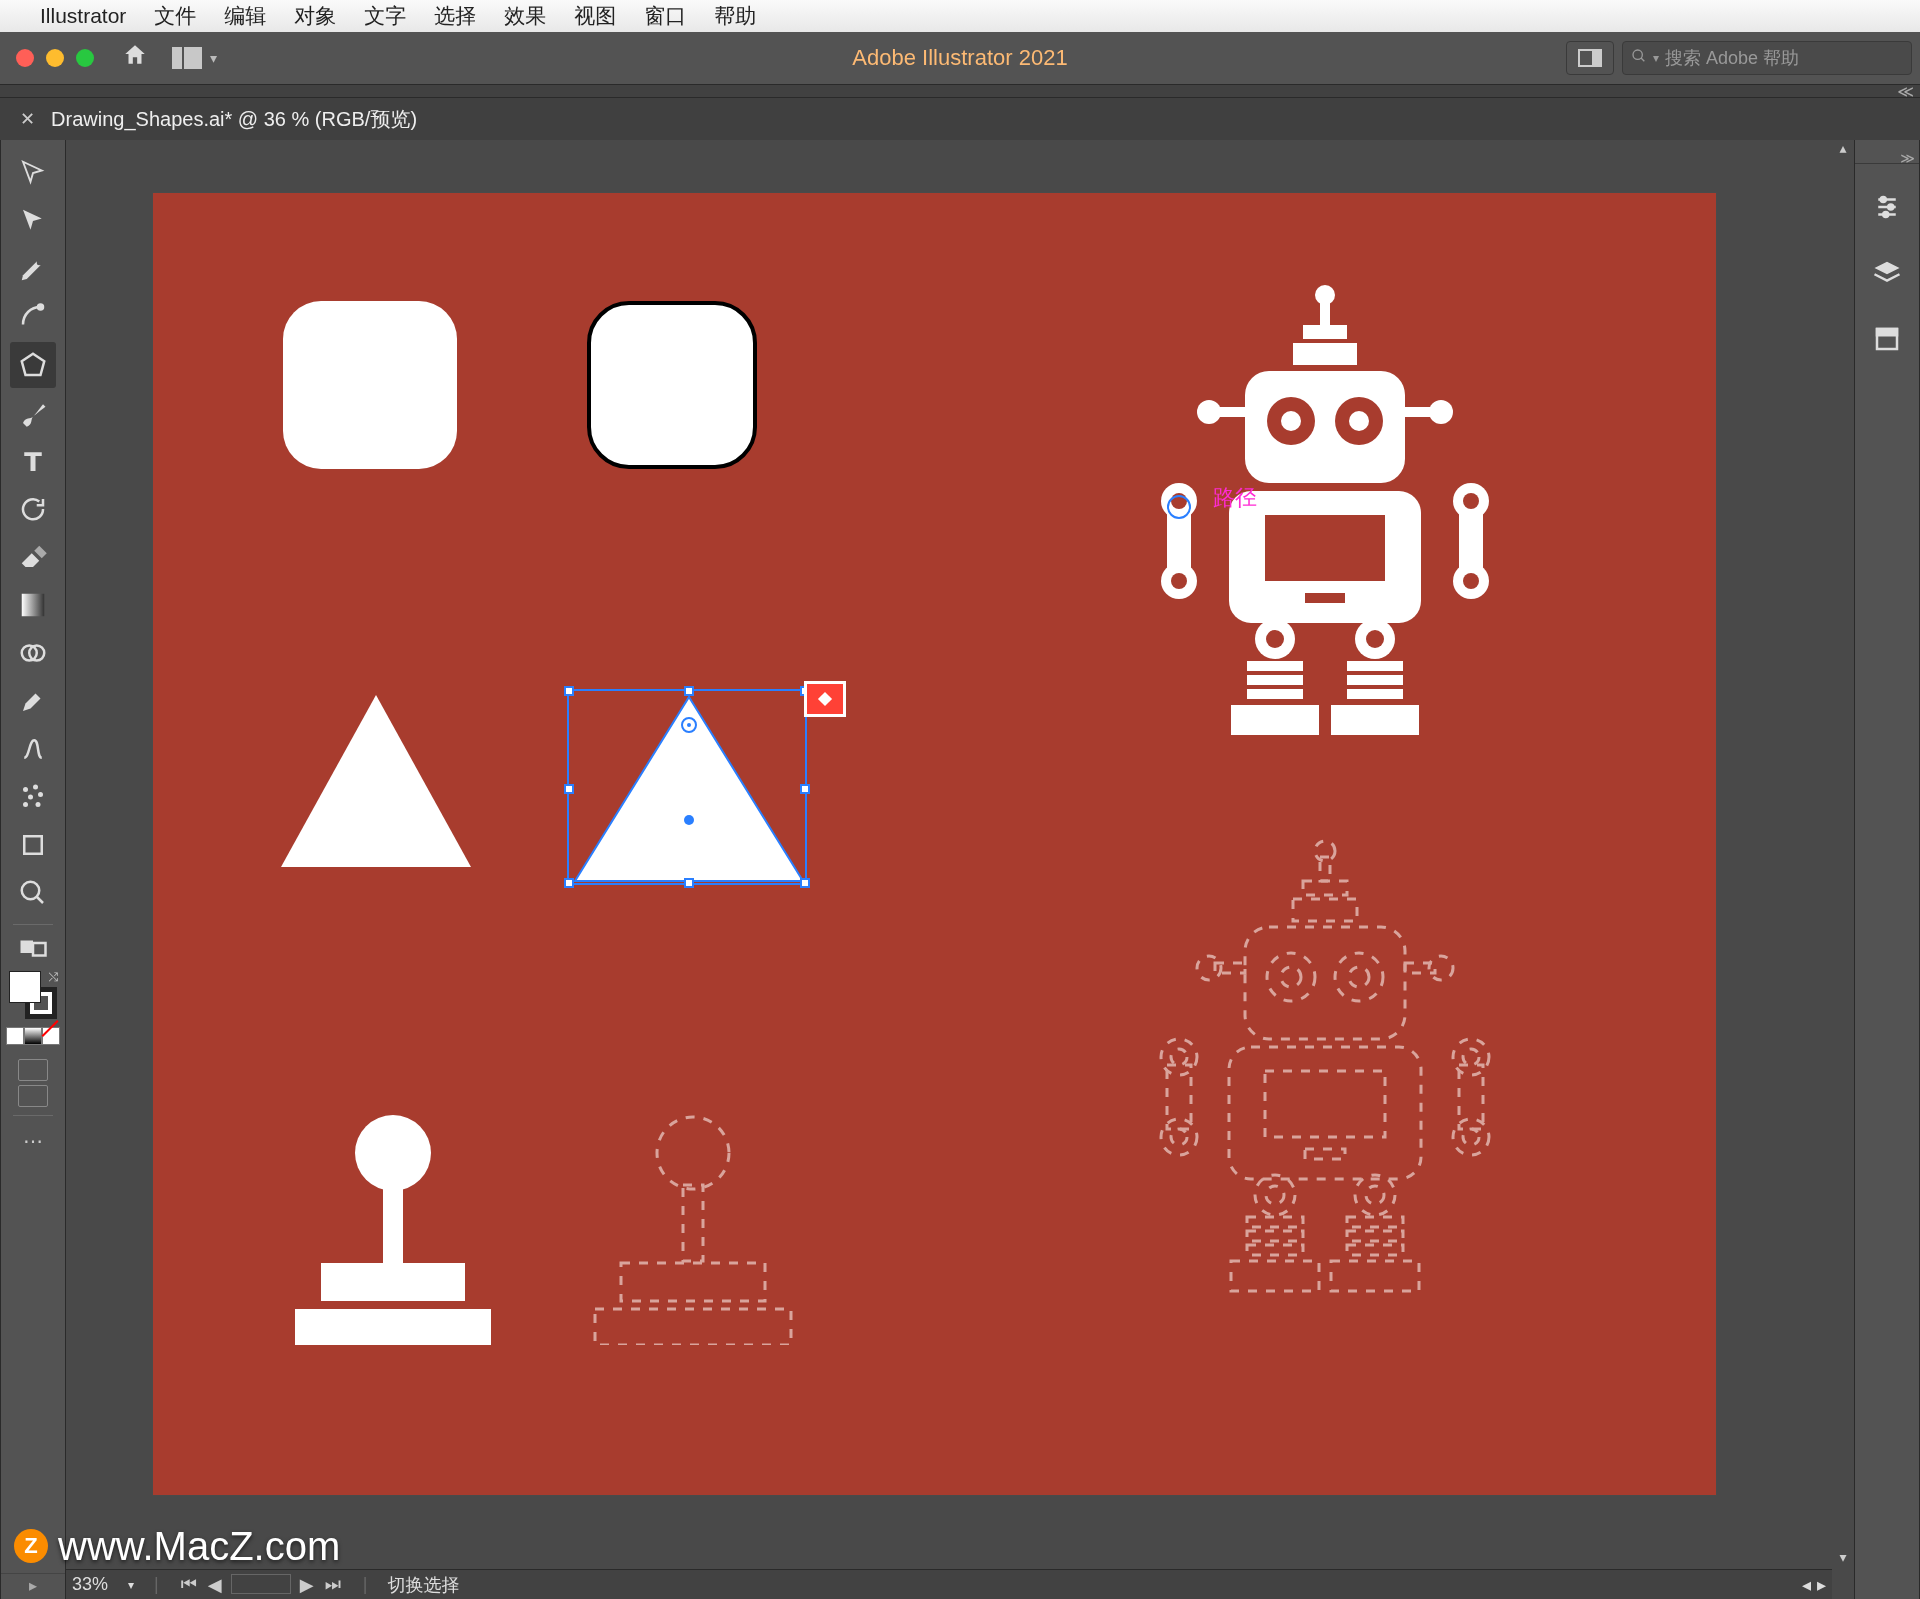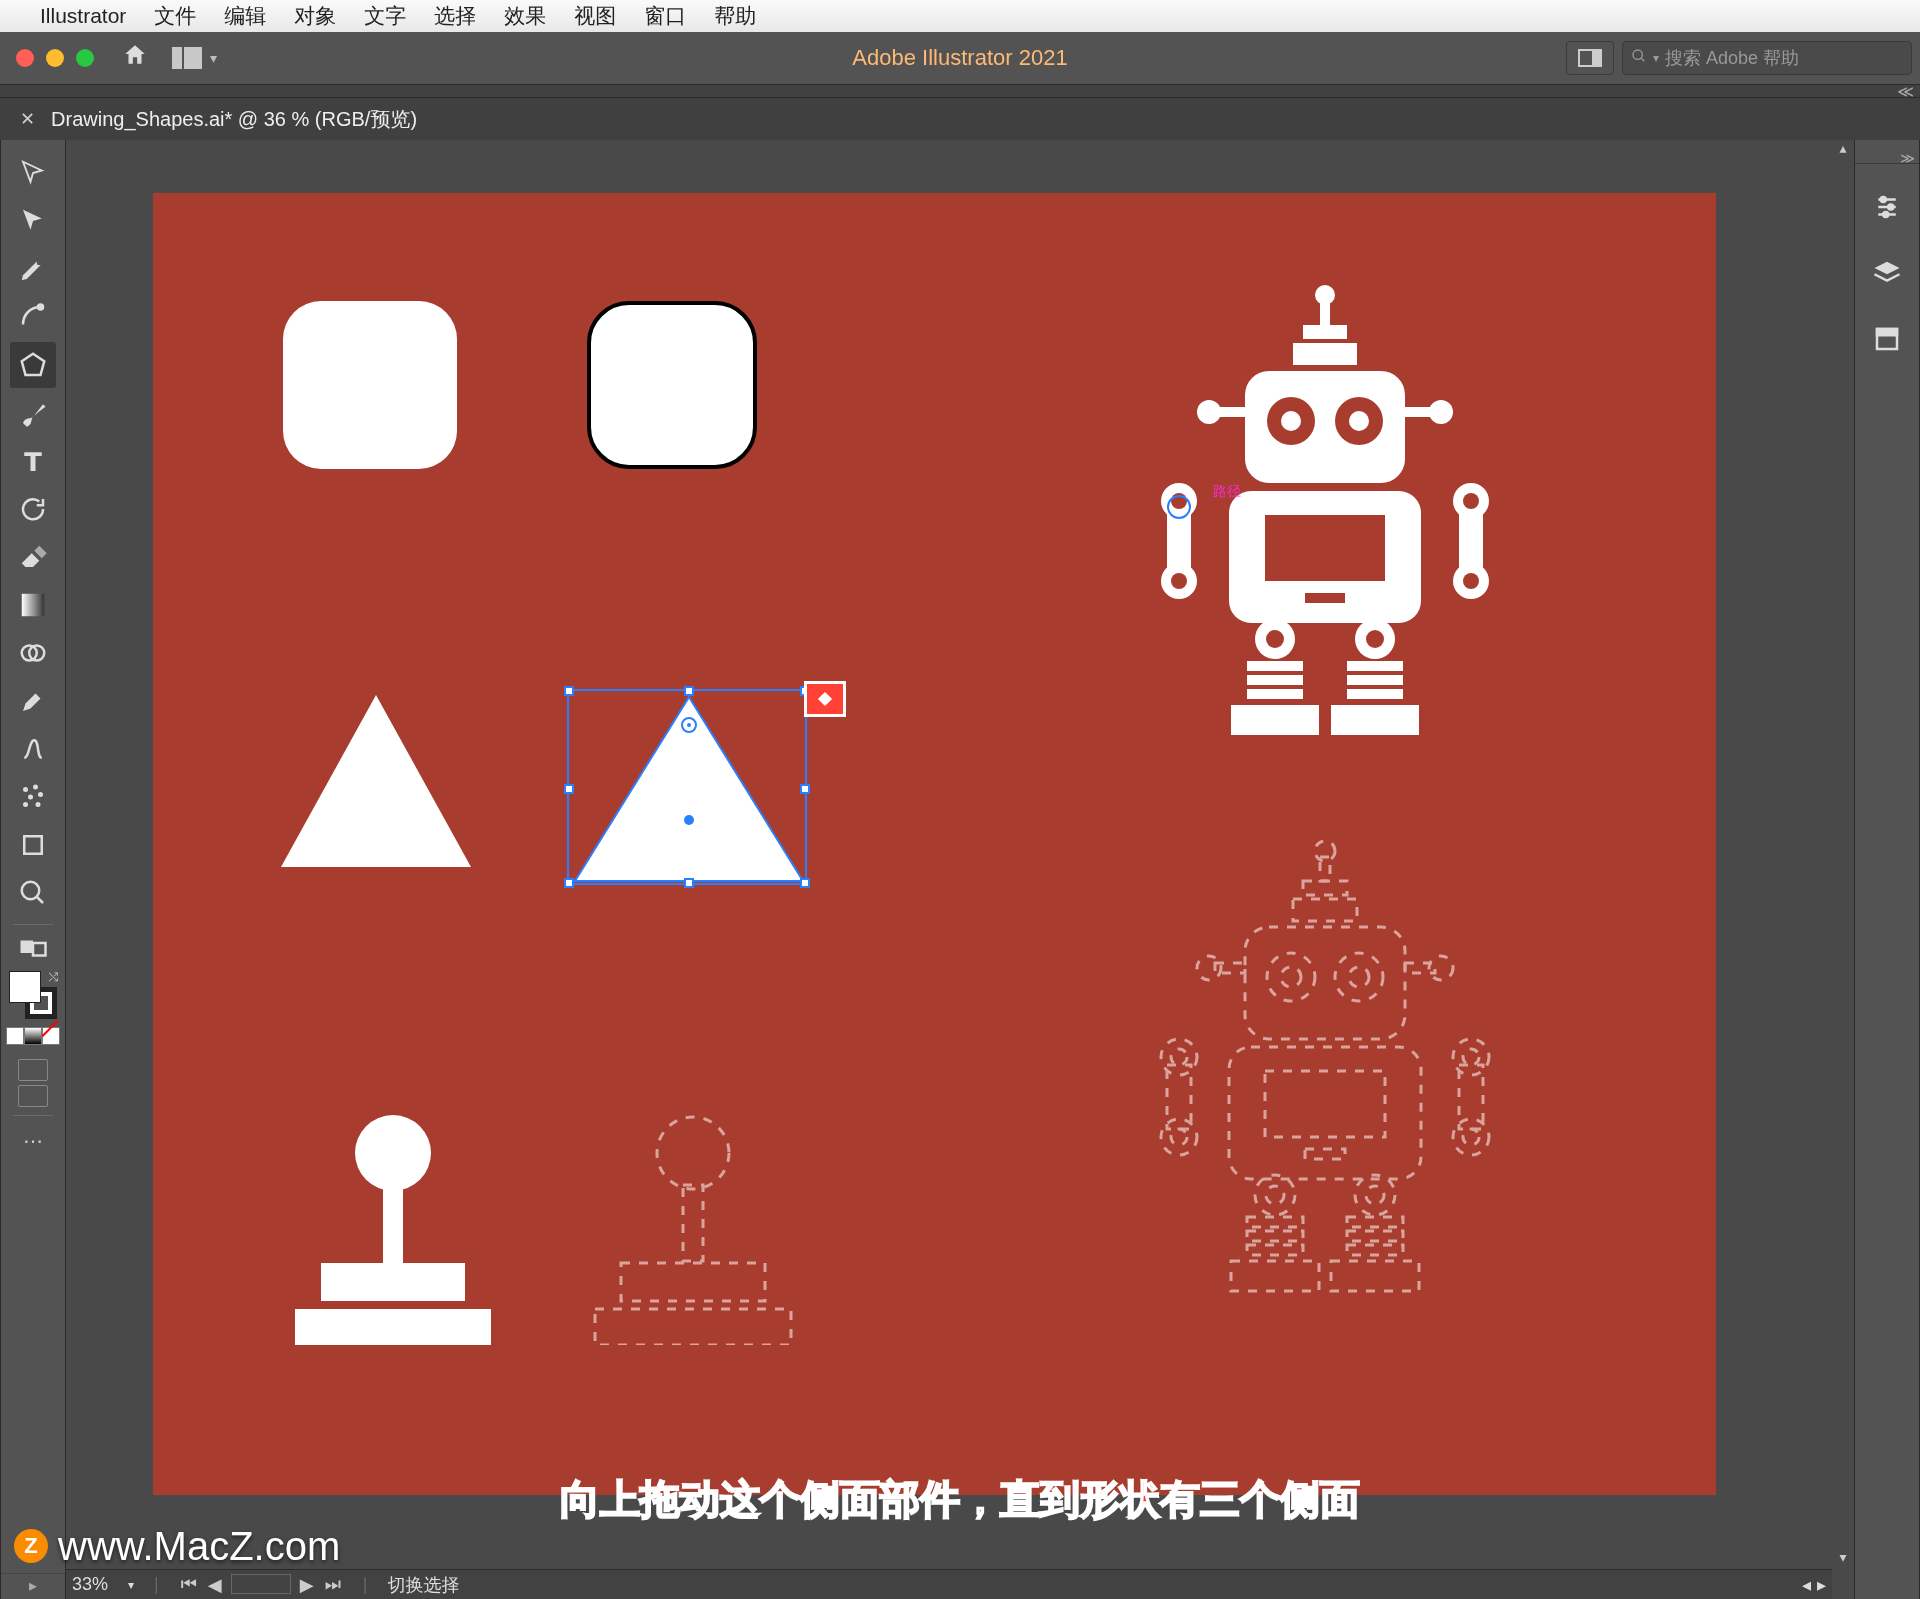--- a/index.html
+++ b/index.html
@@ -75,21 +75,21 @@
 .rrect { background: #fff; border-radius: 38px; }
 .rrect.outlined { background: #fff; border: 4px solid #000; border-radius: 42px;}
 .sel-box { position: absolute; border: 2px solid #2a7fff; }
 .handle { position: absolute; width: 10px; height: 10px; background: #fff; border: 2px solid #2a7fff; }
 .anchor { position: absolute; width: 10px; height: 10px; background: #2a7fff; border-radius: 50%;}
 .target { position: absolute; width: 16px; height: 16px; border: 2px solid #2a7fff; border-radius: 50%; display:flex; align-items:center; justify-content:center;}
 .target::after { content:""; width:4px; height:4px; background:#2a7fff; border-radius:50%;}
 .corner-widget { position: absolute; width: 42px; height: 36px; background: #ff4136; border: 3px solid #fff; display:flex; align-items:center; justify-content:center;}
 .corner-widget::after { content:""; width:10px; height:10px; background:#fff; transform: rotate(45deg);}
 .dashed { stroke: #d9a49c; stroke-width: 3; stroke-dasharray: 9 9; fill: none; }
-.path-label { position:absolute; color:#ff2ad4; font-size:14px; background: rgba(0,0,0,0);}
+.path-label { position:absolute; color:#ff2ad4; font-size:22px; background: rgba(0,0,0,0);}
 .path-cursor { position:absolute; width:24px; height:24px; border:2px solid #2a7fff; border-radius:50%;}
 .caption { position: absolute; left: 50%; transform: translateX(-50%); bottom: 72px; font-size: 40px; font-weight: 700; color: #ff3b30; -webkit-text-stroke: 2px #fff; white-space: nowrap;}
 .watermark { position: absolute; left: 58px; bottom: 30px; font-size: 40px; color: #fff; text-shadow: 0 2px 4px rgba(0,0,0,.6);}
 .z-badge { position:absolute; left: 14px; bottom: 36px; width: 34px; height:34px; background:#fb8c00; color:#fff; border-radius:50%; display:flex; align-items:center; justify-content:center; font-weight:700; font-size:22px;}
 .robot { position:absolute; }
 .robot svg { display:block; }
 </style>
 </head>
 <body>
 
@@ -419,21 +419,20 @@
             <rect x="142" y="412" width="56" height="10" class="dashed"></rect>
           <rect x="242" y="384" width="56" height="10" class="dashed"></rect>
             <rect x="242" y="398" width="56" height="10" class="dashed"></rect>
             <rect x="242" y="412" width="56" height="10" class="dashed"></rect>
           <rect x="126" y="428" width="88" height="30" class="dashed"></rect>
           <rect x="226" y="428" width="88" height="30" class="dashed"></rect>
         </svg>
       </div>
     </div>
 
-    <div class="caption">向上拖动这个侧面部件，直到形状有三个侧面</div>
 
     <div class="vscroll">
       <span class="arr">▴</span>
       <span class="arr" style="margin-top:auto">▾</span>
     </div>
     <div class="hstrip">
       <span>33%</span>
       <span style="font-size:12px">▾</span>
       <span class="sep">|</span>
       <div class="nav">

